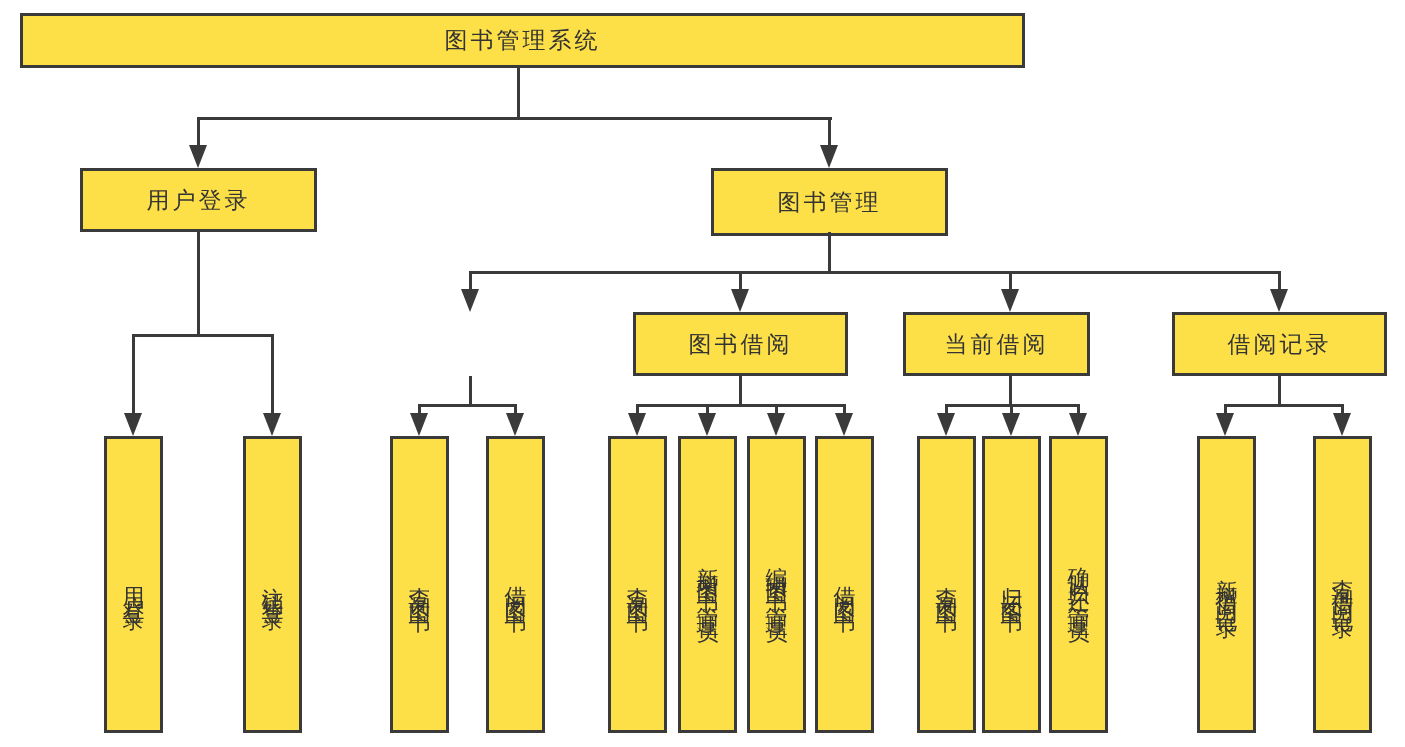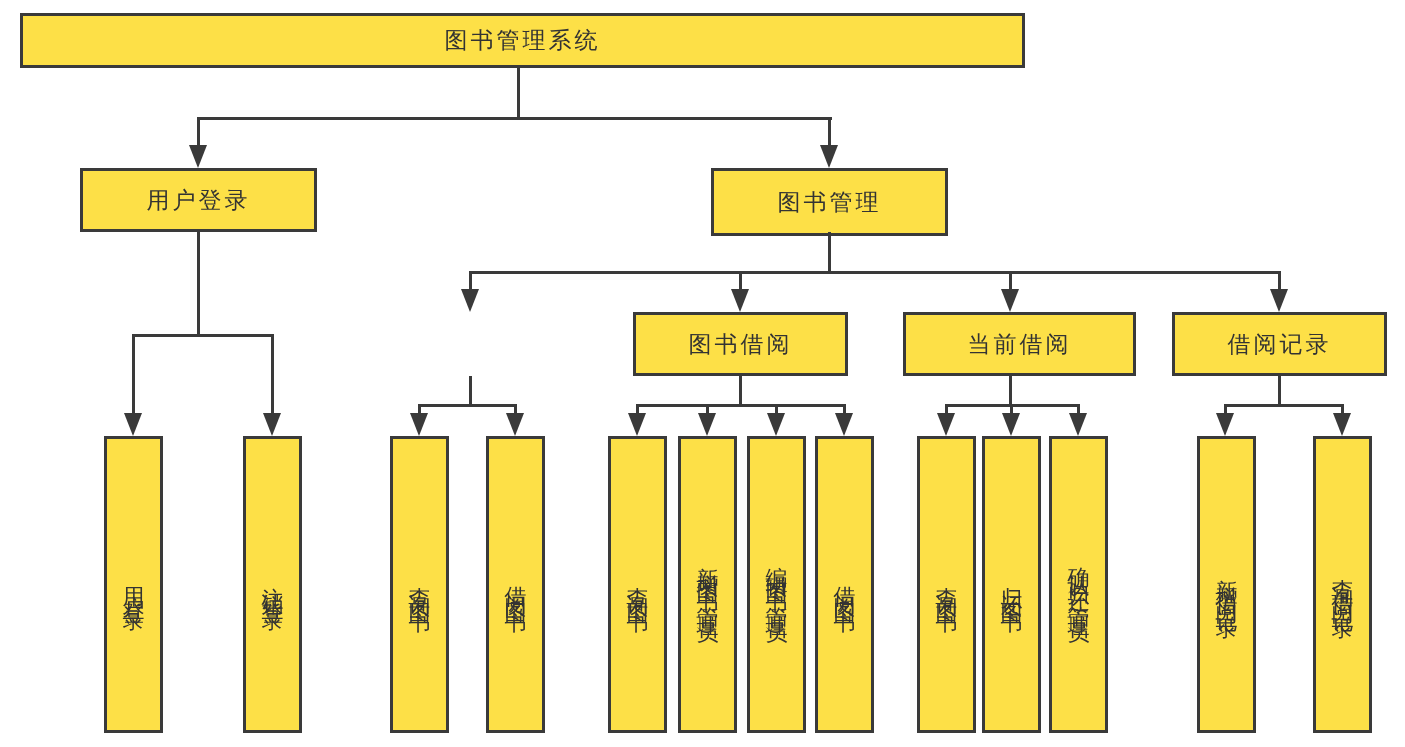--- a/index.html
+++ b/index.html
@@ -84,21 +84,21 @@
   <div class="vline" style="left:739px;top:271px;height:20px"></div>
   <div class="arrow" style="left:731px;top:289px"></div>
   <div class="vline" style="left:1009px;top:271px;height:20px"></div>
   <div class="arrow" style="left:1001px;top:289px"></div>
   <div class="vline" style="left:1278px;top:271px;height:20px"></div>
   <div class="arrow" style="left:1270px;top:289px"></div>
 
   <div class="node hnode" style="left:633px;top:312px;width:215px;height:64px">
     <span>图书借阅</span>
   </div>
-  <div class="node hnode" style="left:903px;top:312px;width:233px;height:64px">
+  <div class="node hnode" style="left:903px;top:312px;width:187px;height:64px">
     <span>当前借阅</span>
   </div>
   <div class="node hnode" style="left:1172px;top:312px;width:215px;height:64px">
     <span>借阅记录</span>
   </div>
 
   <div class="vline" style="left:469px;top:376px;height:31px"></div>
   <div class="hline" style="left:418px;top:404px;width:99px"></div>
   <div class="vline" style="left:418px;top:404px;height:11px"></div>
   <div class="arrow" style="left:410px;top:413px"></div>

